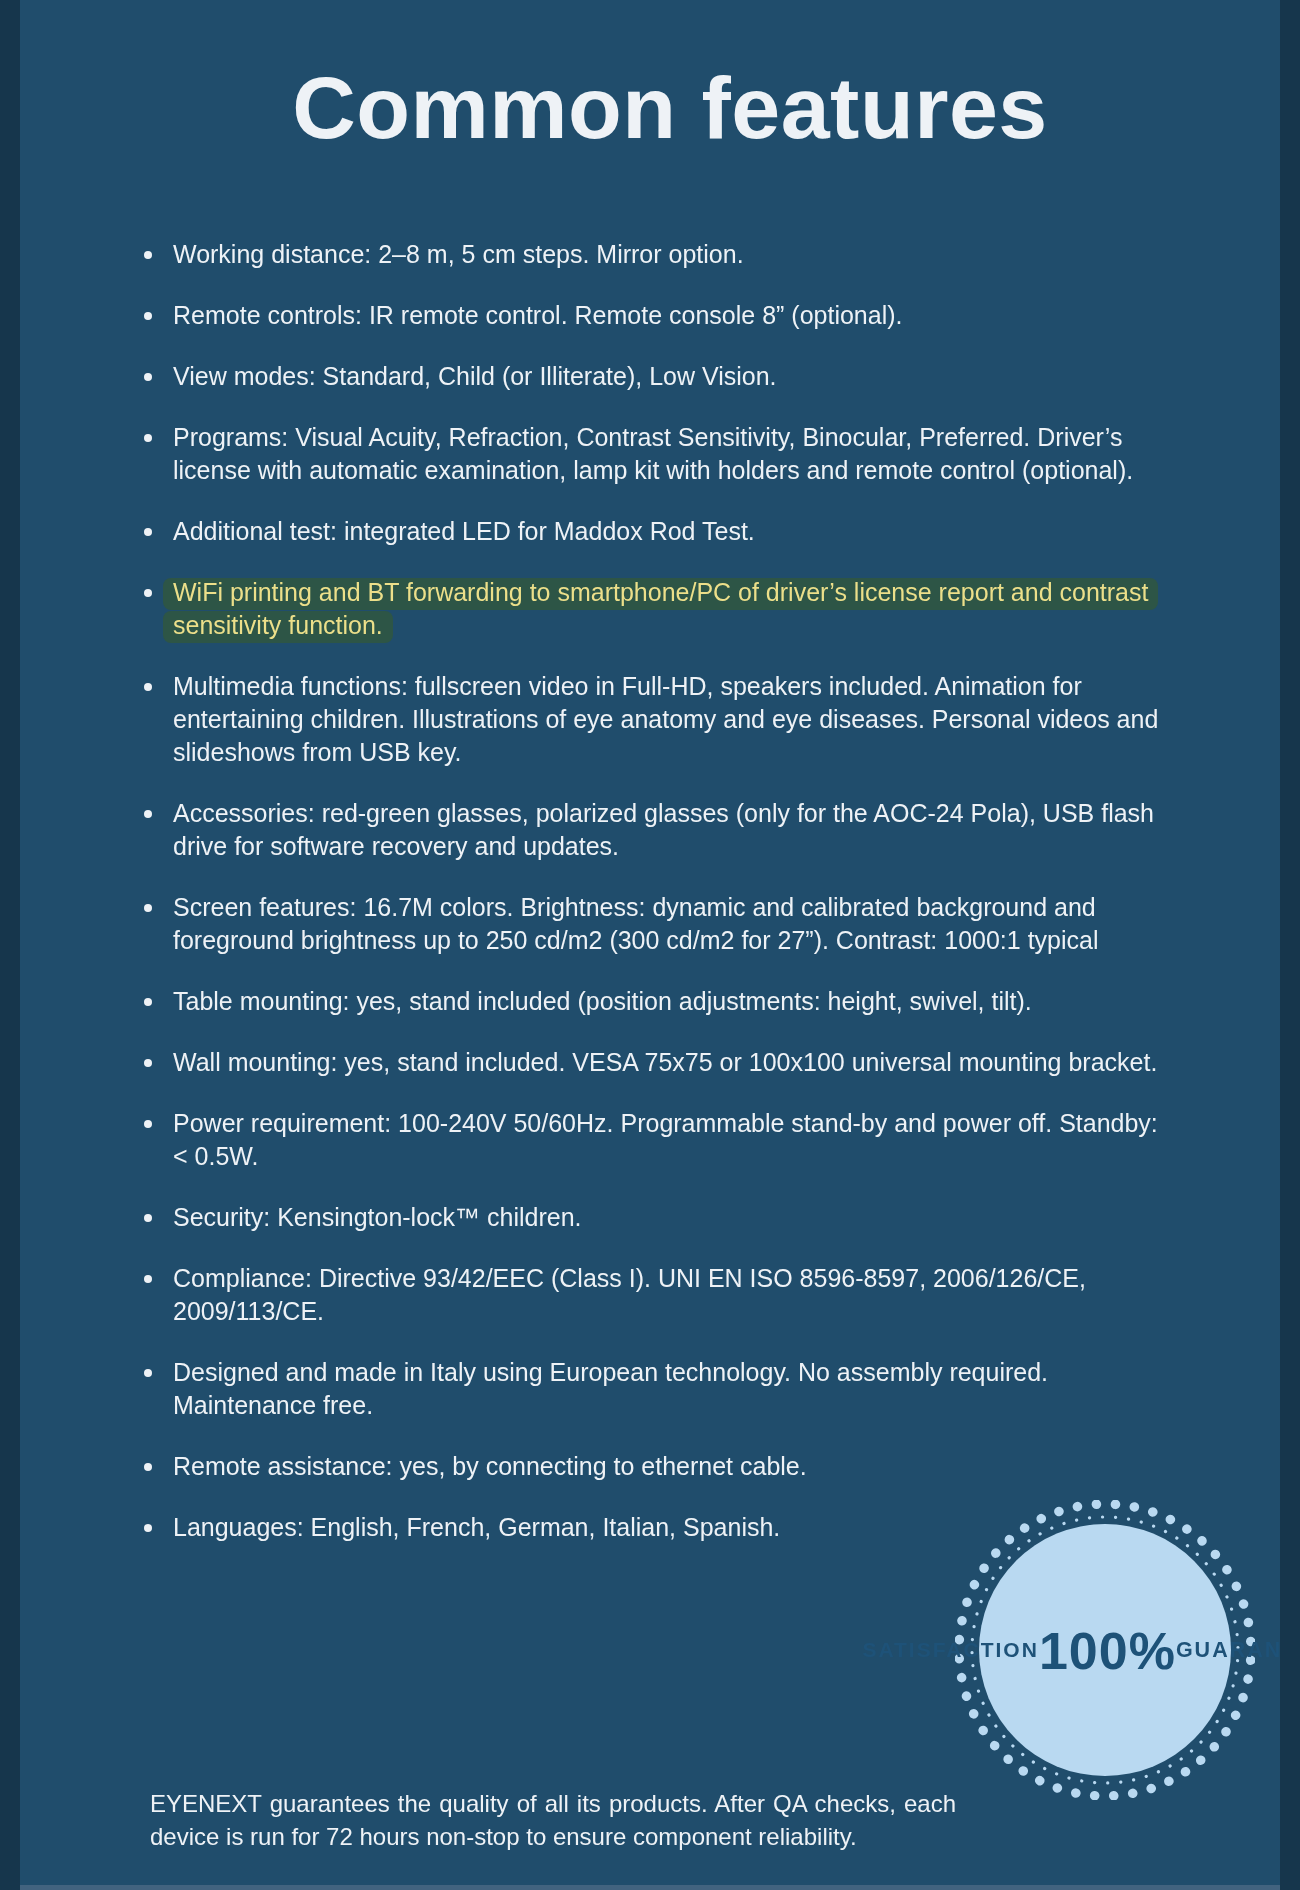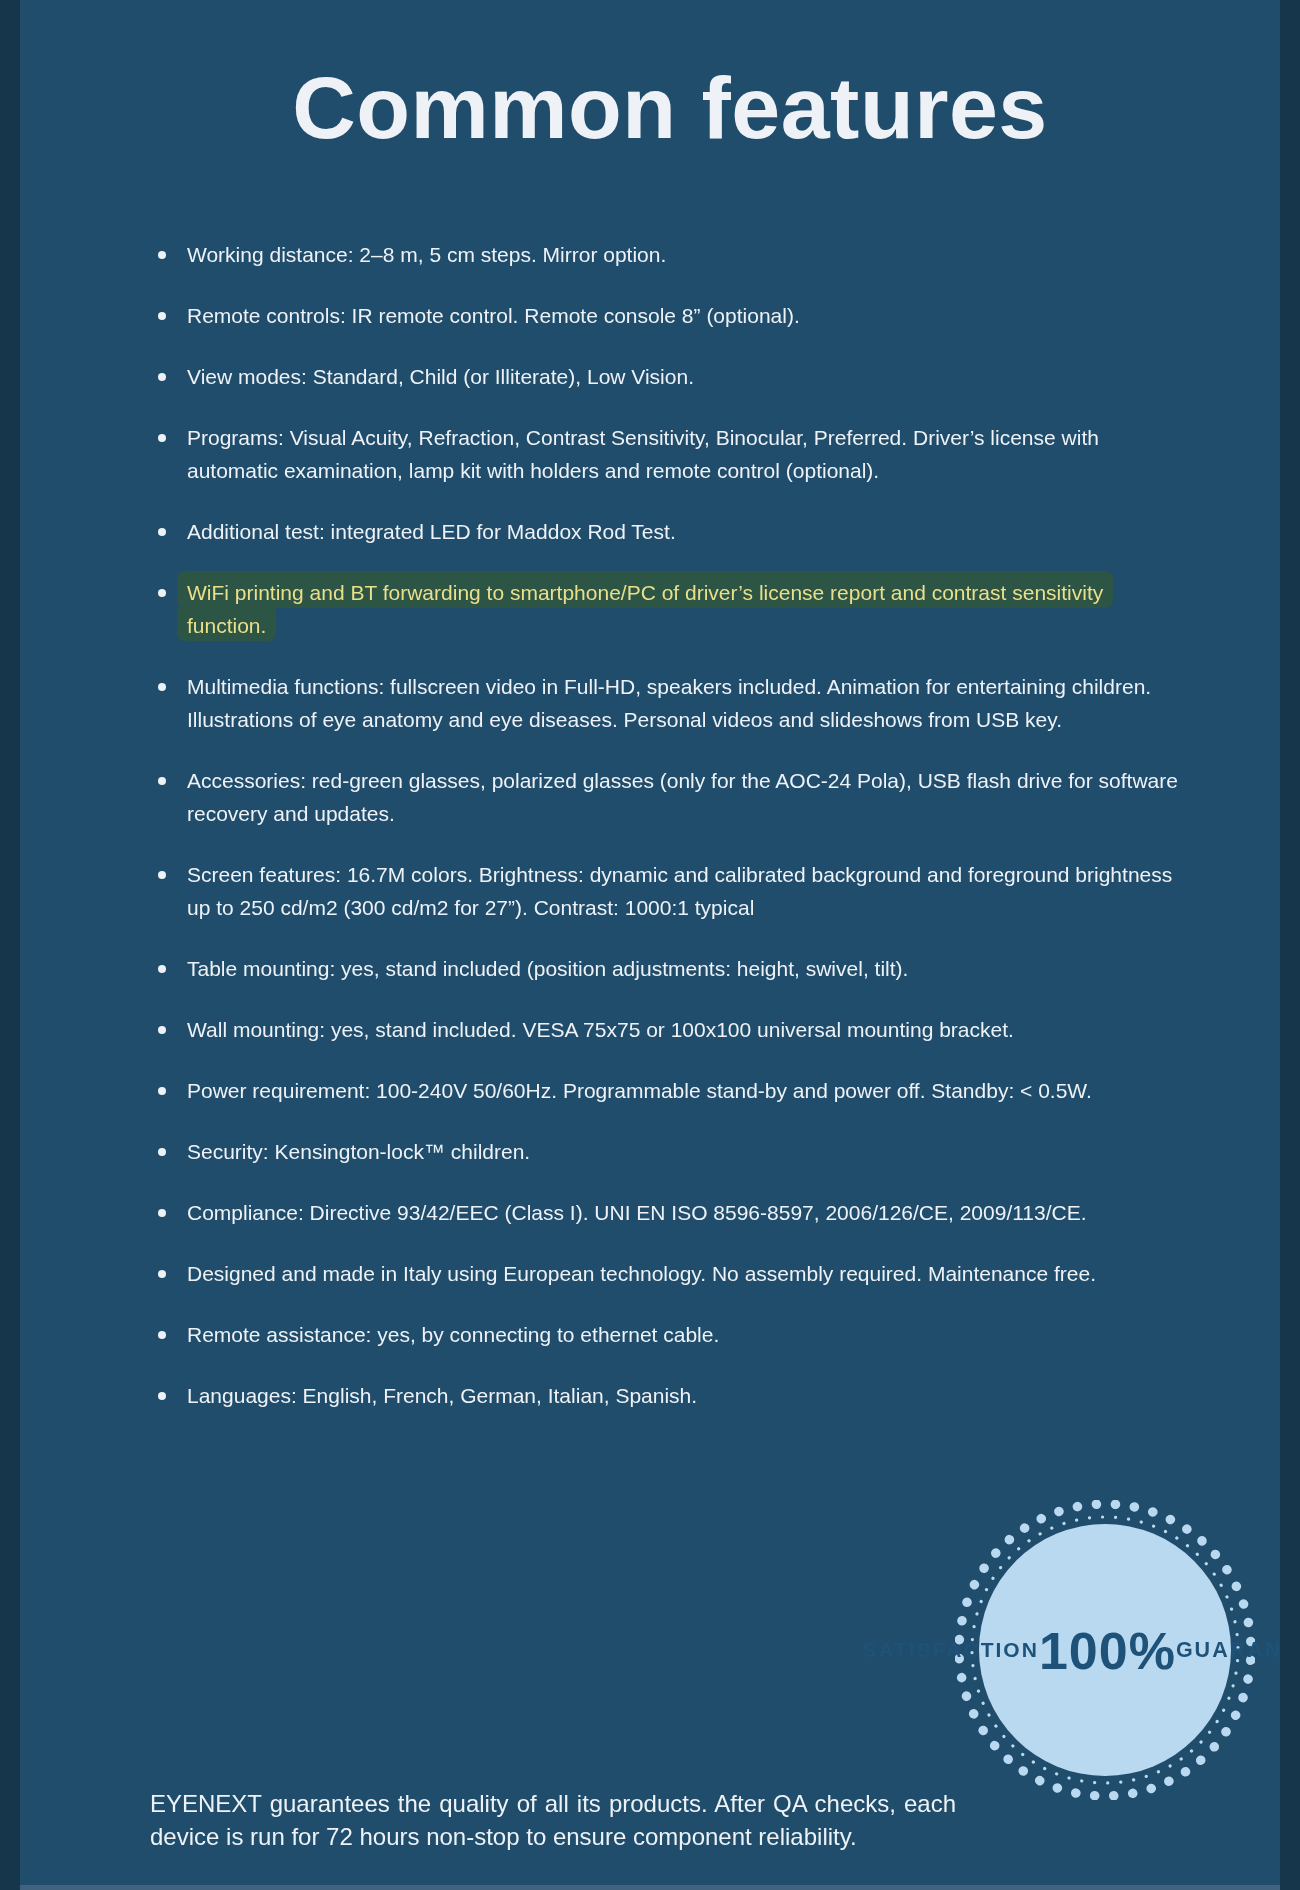--- a/index.html
+++ b/index.html
@@ -31,47 +31,47 @@
     width: 1300px;
     text-align: center;
     font-size: 88px;
     line-height: 1.04;
     font-weight: bold;
     letter-spacing: 0.5px;
     color: var(--text);
   }
   .features {
     position: absolute;
-    left: 167px;
+    left: 153px;
     top: 238px;
     width: 1005px;
     list-style: none;
     color: var(--text);
-    font-size: 21px;
+    font-size: 25px;
     line-height: 33px;
   }
   .feature {
     position: relative;
     margin-bottom: 28px;
   }
   .feature::before {
     content: "";
     position: absolute;
     left: -29px;
     top: 13px;
     width: 8px;
     height: 8px;
     border-radius: 50%;
     background: var(--text);
   }
   .feature .txt { color: var(--text); }
   .feature.highlight .txt {
     color: var(--highlight-text);
     background: var(--highlight-bg);
-    padding: 10px 10px 4px;
+    padding: 0 10px 4px;
     margin-left: -10px;
     border-radius: 8px;
     -webkit-box-decoration-break: clone;
     box-decoration-break: clone;
   }
   .footer-note {
     position: absolute;
     left: 130px;
     top: 1788px;
     width: 806px;

